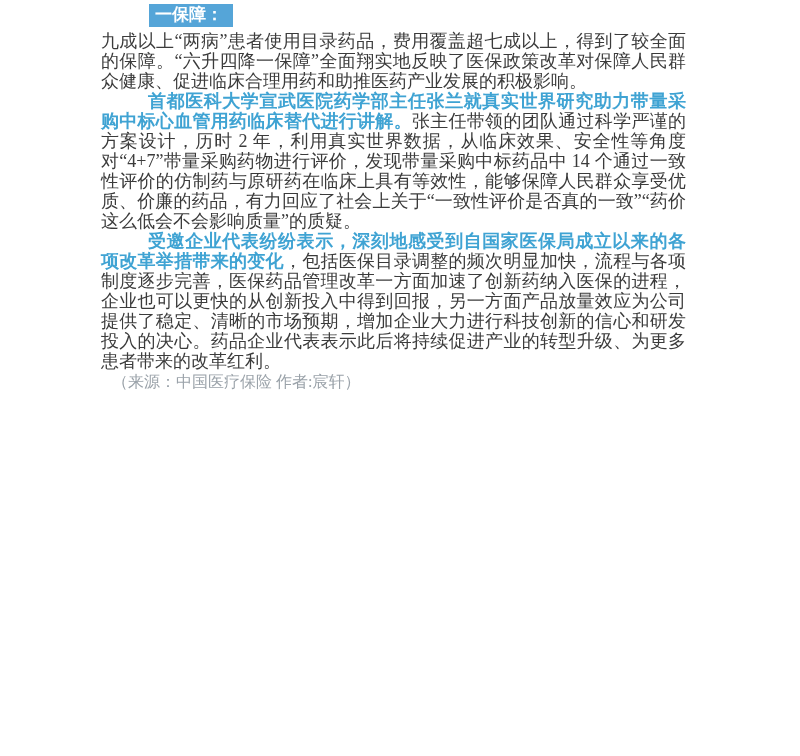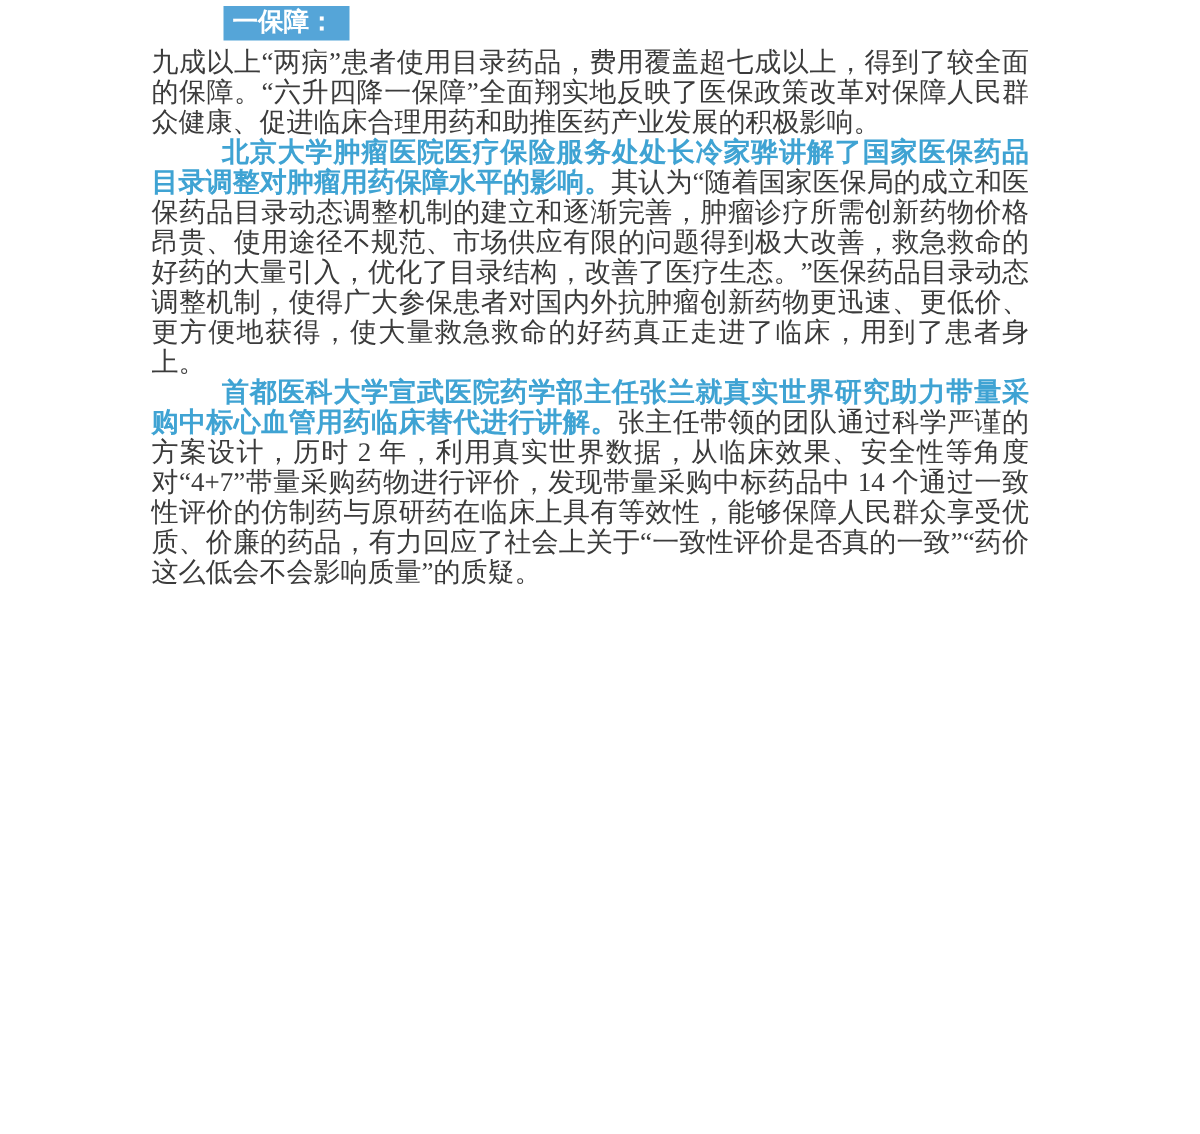--- a/index.html
+++ b/index.html
@@ -77,25 +77,26 @@
     <div class="tag-row">
       <span class="tag">一保障：</span>
     </div>
 
     <p class="body">
       <span>九成以上“两病”患者使用目录药品，费用覆盖超七成以上，得到了较全面的保障。“六升四降一保障”全面翔实地反映了医保政策改革对保障人民群众健康、促进临床合理用药和助推医药产业发展的积极影响。</span>
     </p>
 
 
 
-    <p class="body ind">
-      <span class="bb">北京大学肿瘤医院医疗保险服务处处长冷家骅讲解了国家医保药品目录调整对肿瘤用药保障水平的影响。</span><span>其认为“随着国家医保局的成立和医保药品目录动态调整机制的建立和逐渐完善，肿瘤诊疗所需创新药物价格昂贵、使用途径不规范、市场供应有限的问题得到极大改善，救急救命的好药的大量引入，优化了目录结构，改善了医疗生态。”医保药品目录动态调整机制，使得广大参保患者对国内外抗肿瘤创新药物更迅速、更低价、更方便地获得，使大量救急救命的好药真正走进了临床，用到了患者身上。</span>
-    </p>
 
     <p class="body ind">
       <span class="bb">首都医科大学宣武医院药学部主任张兰就真实世界研究助力带量采购中标心血管用药临床替代进行讲解。</span><span>张主任带领的团队通过科学严谨的方案设计，历时 2 年，利用真实世界数据，从临床效果、安全性等角度对“4+7”带量采购药物进行评价，发现带量采购中标药品中 14 个通过一致性评价的仿制药与原研药在临床上具有等效性，能够保障人民群众享受优质、价廉的药品，有力回应了社会上关于“一致性评价是否真的一致”“药价这么低会不会影响质量”的质疑。</span>
     </p>
 
 
+    <p class="body ind">
+      <span class="bb">受邀企业代表纷纷表示，深刻地感受到自国家医保局成立以来的各项改革举措带来的变化</span><span>，包括医保目录调整的频次明显加快，流程与各项制度逐步完善，医保药品管理改革一方面加速了创新药纳入医保的进程，企业也可以更快的从创新投入中得到回报，另一方面产品放量效应为公司提供了稳定、清晰的市场预期，增加企业大力进行科技创新的信心和研发投入的决心。药品企业代表表示此后将持续促进产业的转型升级、为更多患者带来的改革红利。</span>
+    </p>
 
+    <p class="footer">（来源：中国医疗保险  作者:宸轩）</p>
 
   </div>
 </div>
 
 </body></html>

